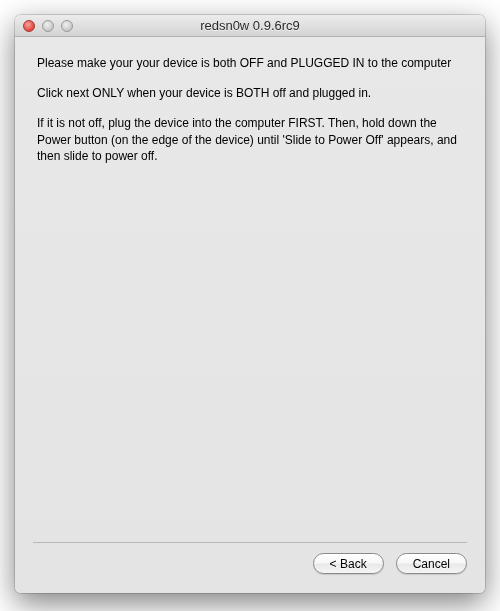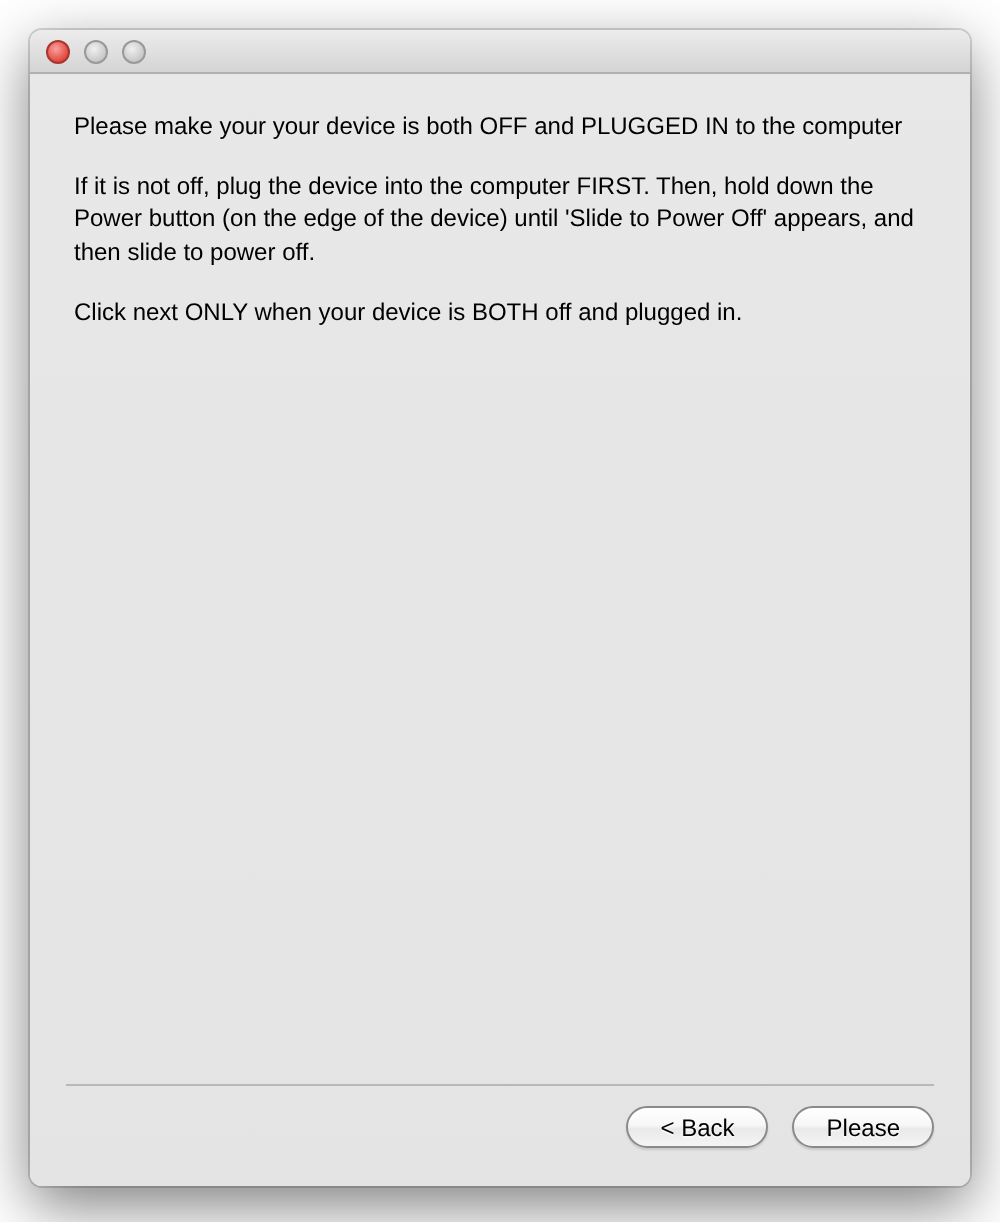--- a/index.html
+++ b/index.html
@@ -110,28 +110,29 @@
 <body>
 
 <div class="window">
 
   <div class="titlebar">
     <div class="traffic-lights">
       <div class="traffic-light tl-close"></div>
       <div class="traffic-light tl-min"></div>
       <div class="traffic-light tl-max"></div>
     </div>
+    <div class="title-text">redsn0w 0.9.6rc9</div>
   </div>
 
   <div class="content">
     <p>Please make your your device is both OFF and PLUGGED IN to the computer</p>
+    <p>Click next ONLY when your device is BOTH off and plugged in.</p>
     <p>If it is not off, plug the device into the computer FIRST. Then, hold down the Power button (on the edge of the device) until 'Slide to Power Off' appears, and then slide to power off.</p>
-    <p>Click next ONLY when your device is BOTH off and plugged in.</p>
   </div>
 
   <hr class="separator">
 
   <div class="button-row">
     <button class="aqua-btn">&lt; Back</button>
-    <button class="aqua-btn">Please</button>
+    <button class="aqua-btn">Cancel</button>
   </div>
 
 </div>
 
 </body></html>

